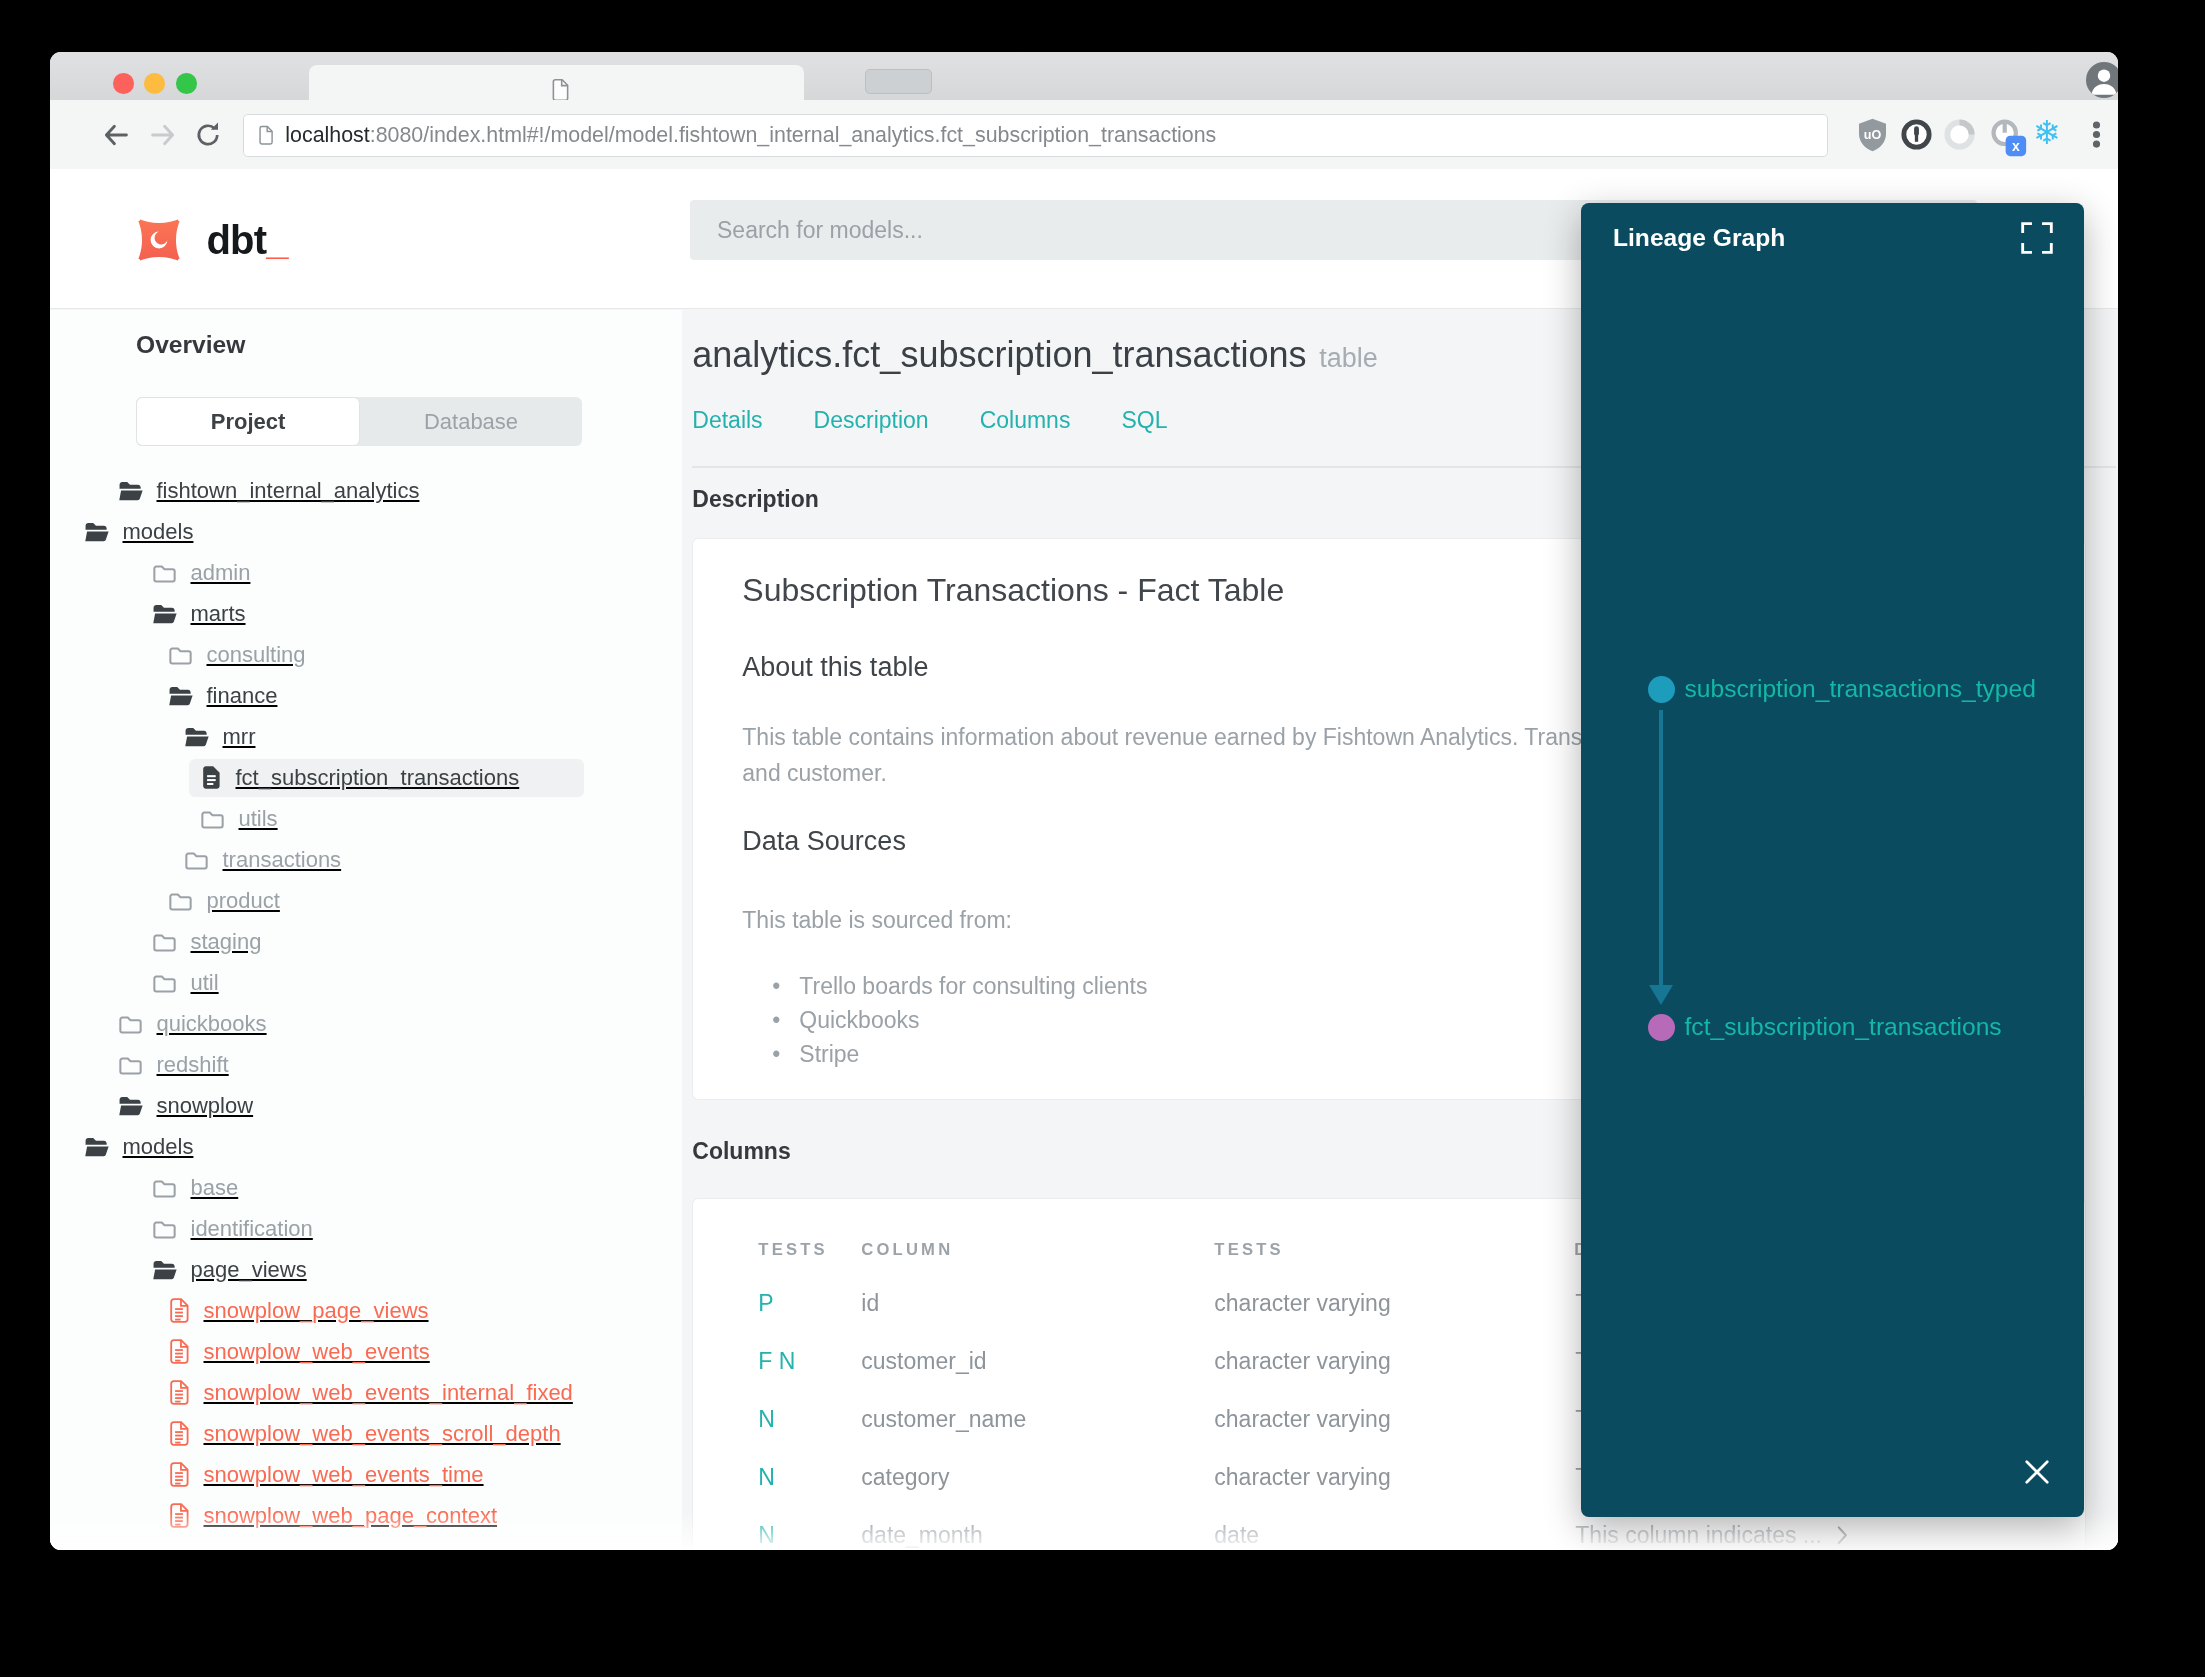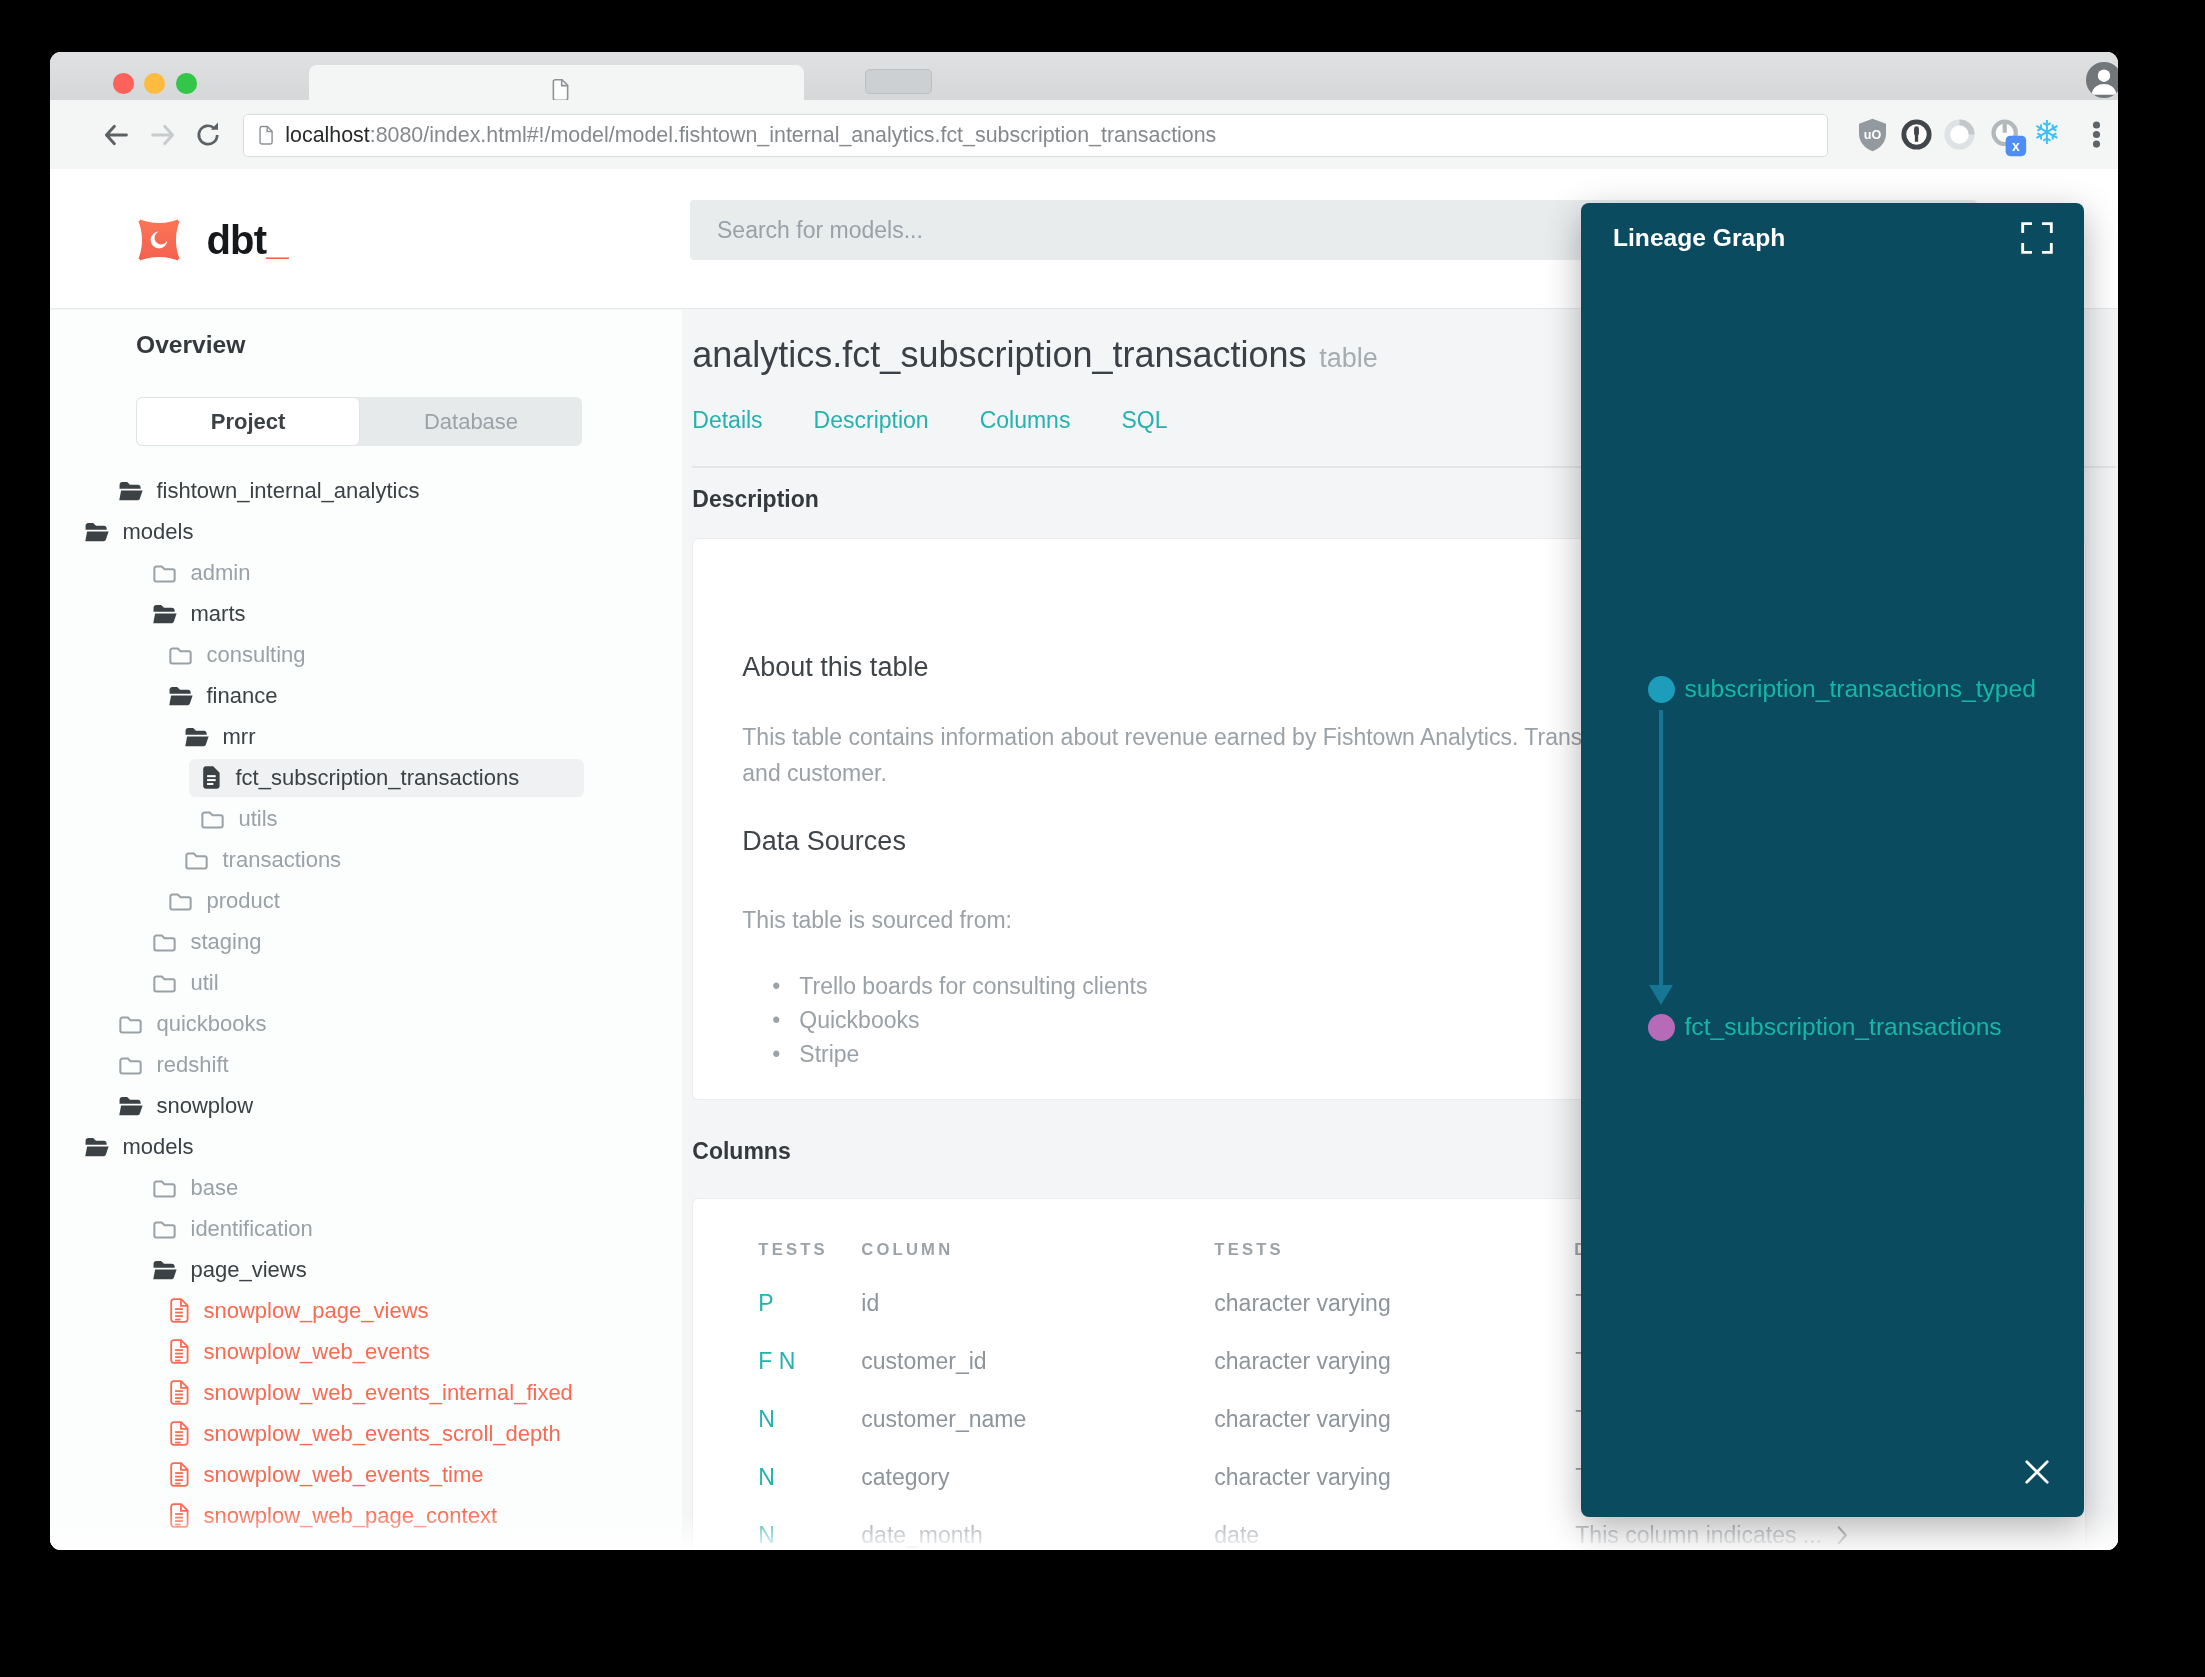--- a/index.html
+++ b/index.html
@@ -34,21 +34,21 @@
   .searchbar { position:absolute; left:640px; top:31px; width:1287px; height:60px; background:#e9eced; border:none; border-radius:4px; font-size:23px; padding:0 27px; color:#3c4145; font-family:inherit; outline:none; }
   .searchbar::placeholder { color:#9aa1a7; }
 
   
   .sidebar { position:absolute; left:0; top:258px; width:632px; height:1241px; background:#fcfdfd; }
   .sb-title { position:absolute; left:86px; top:20.6px; font-size:24.6px; font-weight:700; color:#35393d; }
   .toggle { position:absolute; left:86px; top:87px; width:446px; height:49px; border-radius:6.3px; background:#e7eaea; display:flex; }
   .tg-seg { flex:1; display:flex; align-items:center; justify-content:center; font-size:22px; }
   .tg-project { background:#fff; border:1.6px solid #e0e3e5; border-radius:6.3px; color:#3c4145; font-weight:700; }
   .tg-database { color:#9ba2a8; }
-  .tree { position:absolute; left:0; top:160px; width:100%; }
+  .tree { position:absolute; left:0; top:160px; width:100%;text-decoration:underline; }
   .trow { position:relative; height:41px; display:flex; align-items:center; font-size:22px; color:#3c4145; }
   .trow.muted { color:#9aa1a7; }
   .trow.red { color:#f96a53; }
   .trow .lbl { position:relative; z-index:1; white-space:nowrap; }
   .trow .ic { display:none; margin-right:13.5px; flex:none; position:relative; z-index:1; }
   .trow.icon-folder-open .ic.i-fo { display:block; }
   .trow.icon-folder .ic.i-fc { display:block; }
   .trow.icon-file .ic.i-fi { display:block; }
   .trow.icon-file-red .ic.i-fr { display:block; }
   .lvl0{padding-left:68px}.lvl1{padding-left:34px}.lvl2{padding-left:102px}.lvl3{padding-left:118px}.lvl4{padding-left:134px}.lvl5{padding-left:150px}
@@ -557,20 +557,21 @@
 
     <a href="#">Details</a>
         <a href="#">Description</a>
         <a href="#">Columns</a>
         <a href="#">SQL</a>
       </div>
     <div class="main-divider"></div>
 
     <div class="sec-label sec-desc-label">Description</div>
     <div class="card card-desc">
+      <div class="cd-h1">Subscription Transactions - Fact Table</div>
       <div class="cd-h2 cd-about">About this table</div>
       <div class="cd-p cd-abouttext">This table contains information about revenue earned by Fishtown Analytics. Transactions are grouped by month, category, and customer.</div>
       <div class="cd-h2 cd-sources">Data Sources</div>
       <div class="cd-p cd-srcintro">This table is sourced from:</div>
       <ul class="cd-ul">
 
       <li>Trello boards for consulting clients</li>
           <li>Quickbooks</li>
           <li>Stripe</li>
         </ul>

